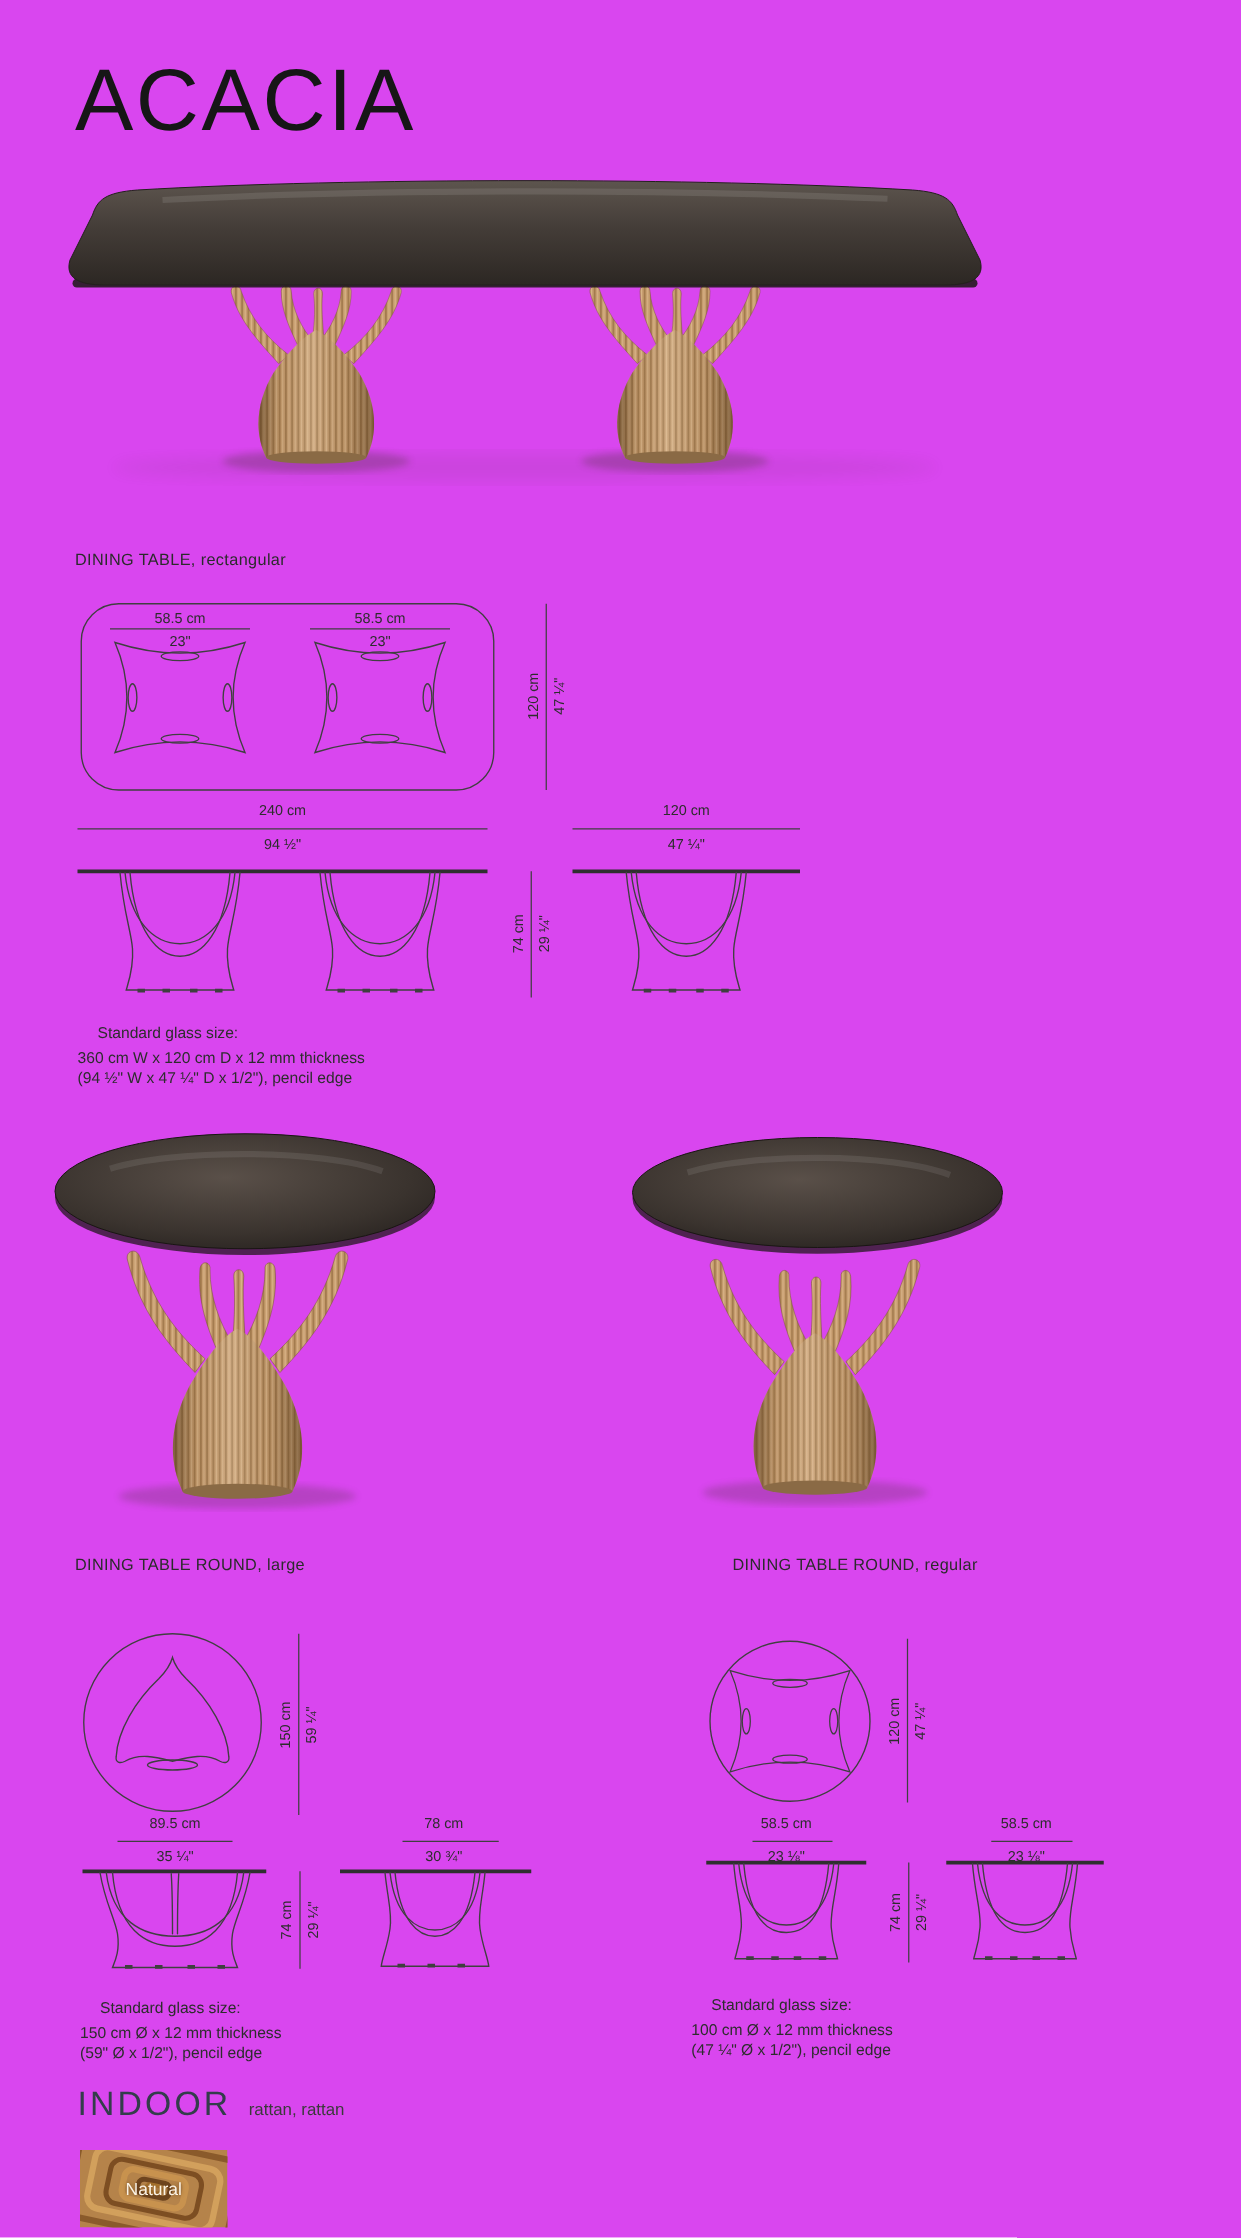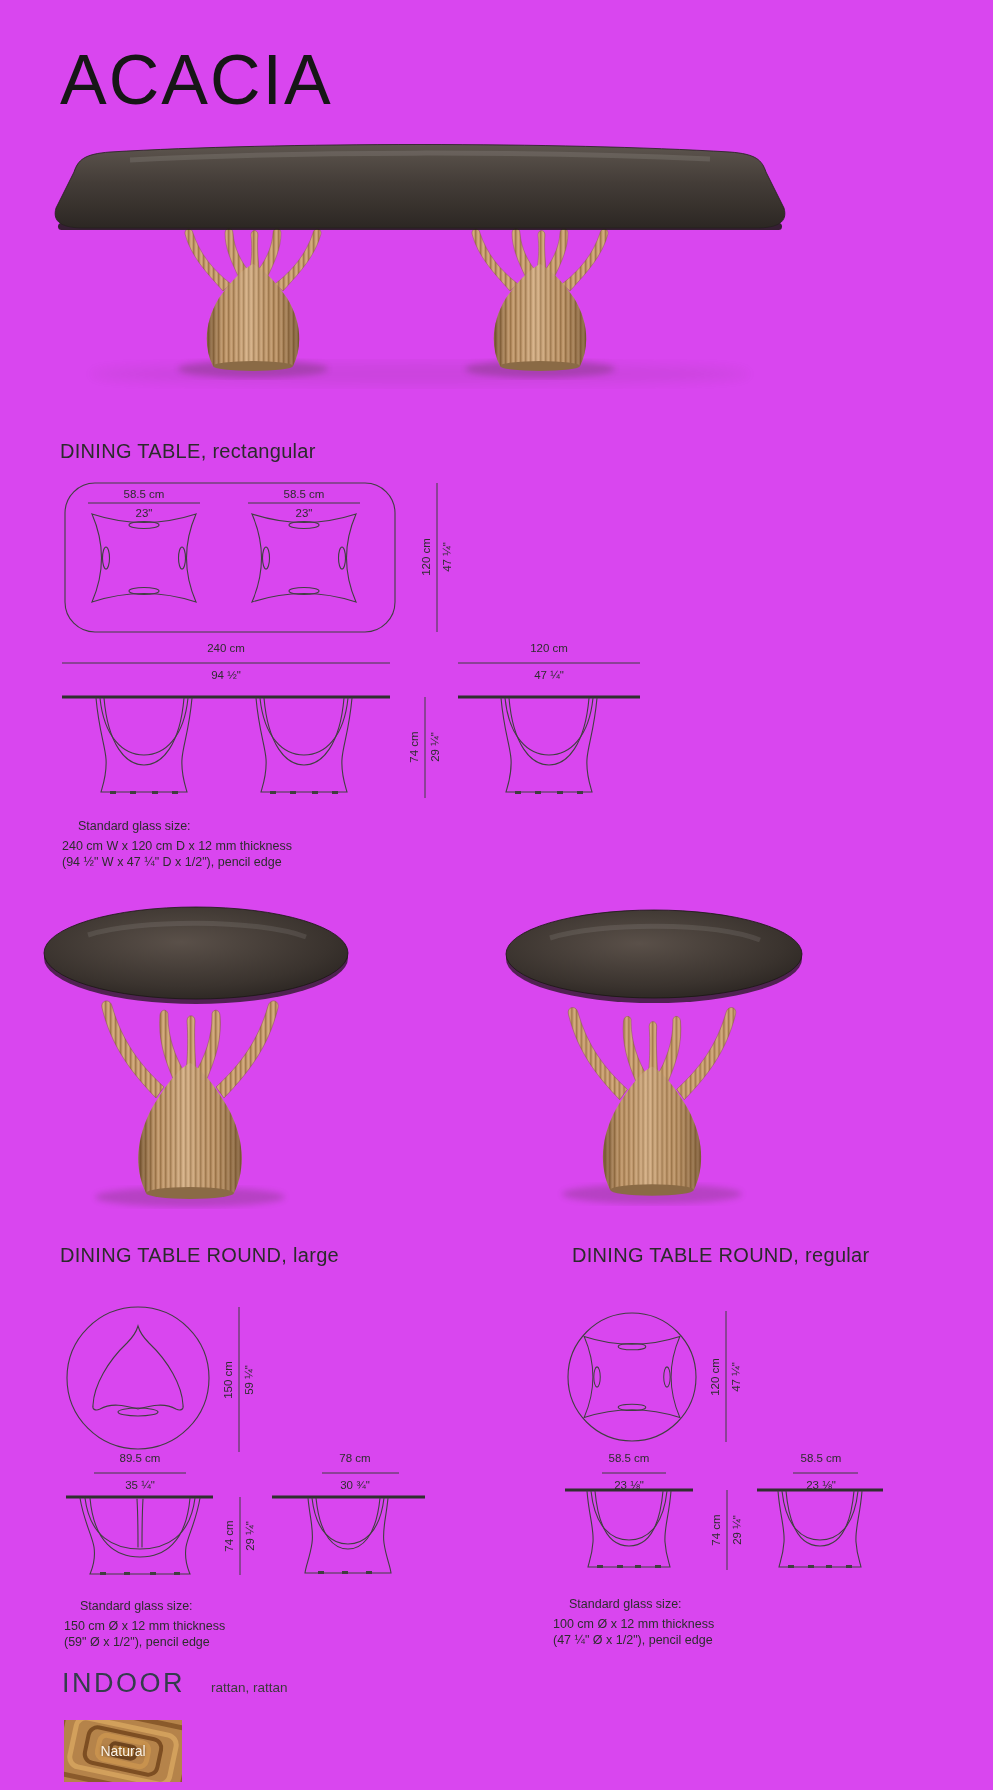--- a/index.html
+++ b/index.html
@@ -1,24 +1,24 @@
 <!DOCTYPE html>
 <html><head>
 <meta charset="utf-8">
 <style>
   html,body{margin:0;padding:0;background:#ffffff;}
   .page{position:relative;width:993px;height:1790px;background:#d946ef;overflow:hidden;
         font-family:"Liberation Sans",sans-serif;color:#2d2d2d;}
   .abs{position:absolute;}
   h1.title{margin:0;font-size:70px;font-weight:200;letter-spacing:2px;color:#161616;
            font-family:"Liberation Sans",sans-serif;}
-  h2.sec{margin:0;font-size:20px;font-weight:400;letter-spacing:.3px;color:#2b2b2b;}
+  h2.sec{margin:0;font-size:13px;font-weight:400;letter-spacing:.3px;color:#2b2b2b;}
   .note{font-size:12.5px;line-height:1.32;color:#2d2d2d;}
   .note .lbl{margin-bottom:3px;margin-left:16px;}
-  .footer-row{display:flex;align-items:baseline;gap:26px;}
+  .footer-row{display:flex;align-items:baseline;gap:14px;}
   .indoor{font-size:27px;letter-spacing:2.5px;color:#333d4b;font-weight:400;}
   .materials{font-size:13.5px;color:#3a3a3a;}
   .swatch-wrap{position:absolute;}
   .swatch-label{position:absolute;left:0;top:0;width:100%;height:100%;display:flex;
                 align-items:center;justify-content:center;color:#fbf3e6;font-size:14px;
                 text-shadow:0 0 3px rgba(90,50,10,.55);}
   svg text{font-family:"Liberation Sans",sans-serif;font-size:11.5px;fill:#2d2d2d;}
   .dl{stroke:#3f3f3f;stroke-width:1;fill:none;}
   .gl{stroke:#2f2f2f;stroke-width:3;fill:none;}
   .sk{stroke:#404040;stroke-width:1.1;fill:none;stroke-linecap:round;}
@@ -186,42 +186,42 @@
 
     <text x="494" y="176" class="mid">120 cm</text>
     <line x1="403" y1="187" x2="585" y2="187" class="dl"></line>
     <text x="494" y="203" class="mid">47 ¼"</text>
     <line x1="403" y1="221" x2="585" y2="221" class="gl"></line>
     <use href="#vaseA" transform="translate(494,221)"></use>
   </svg>
 
   <div class="note abs" style="left:62px;top:818px;">
     <div class="lbl">Standard glass size:</div>
-    <div>240 cm W x 120 cm D x 12 mm thickness</div>
+    <div>360 cm W x 120 cm D x 12 mm thickness</div>
     <div>(94 ½" W x 47 ¼" D x 1/2"), pencil edge</div>
   </div>
 
   <svg class="abs" style="left:38px;top:893px;" width="318" height="332" viewBox="0 0 318 332">
     <ellipse cx="152" cy="304" rx="95" ry="10" fill="#3c332a" opacity="0.22" filter="url(#blur3)"></ellipse>
     <use href="#roundBase" transform="translate(152,300)"></use>
     <ellipse cx="158" cy="65" rx="152" ry="46" fill="#15120f" opacity="0.7"></ellipse>
     <ellipse cx="158" cy="60" rx="152" ry="46" fill="url(#glassRound)" stroke="#191613" stroke-width="0.8"></ellipse>
     <path d="M 50,42 C 100,26 220,26 268,44" stroke="rgba(255,255,255,0.09)" stroke-width="5" fill="none"></path>
   </svg>
 
   <svg class="abs" style="left:502px;top:898px;" width="312" height="322" viewBox="0 0 312 322">
     <ellipse cx="150" cy="296" rx="90" ry="10" fill="#3c332a" opacity="0.22" filter="url(#blur3)"></ellipse>
     <use href="#roundBase" transform="translate(150,292) scale(0.95)"></use>
     <ellipse cx="152" cy="61" rx="148" ry="44" fill="#15120f" opacity="0.7"></ellipse>
     <ellipse cx="152" cy="56" rx="148" ry="44" fill="url(#glassRound)" stroke="#191613" stroke-width="0.8"></ellipse>
     <path d="M 48,40 C 98,24 212,24 258,42" stroke="rgba(255,255,255,0.09)" stroke-width="5" fill="none"></path>
   </svg>
 
   <h2 class="sec abs" style="left:60px;top:1244px;">DINING TABLE ROUND, large</h2>
-  <h2 class="sec abs" style="left:572px;top:1244px;">DINING TABLE ROUND, regular</h2>
+  <h2 class="sec abs" style="left:586px;top:1244px;">DINING TABLE ROUND, regular</h2>
 
   <svg class="abs" style="left:55px;top:1290px;" width="420" height="292" viewBox="0 0 420 292">
     <circle cx="83" cy="88" r="71" class="sk"></circle>
     <use href="#trefoilTop" transform="translate(83,92)"></use>
 
     <line x1="184" y1="17" x2="184" y2="162" class="dl"></line>
     <text x="177" y="90" class="mid" transform="rotate(-90 177 90)">150 cm</text>
     <text x="198" y="90" class="mid" transform="rotate(-90 198 90)">59 ¼"</text>
 
     <text x="85" y="172" class="mid">89.5 cm</text>

